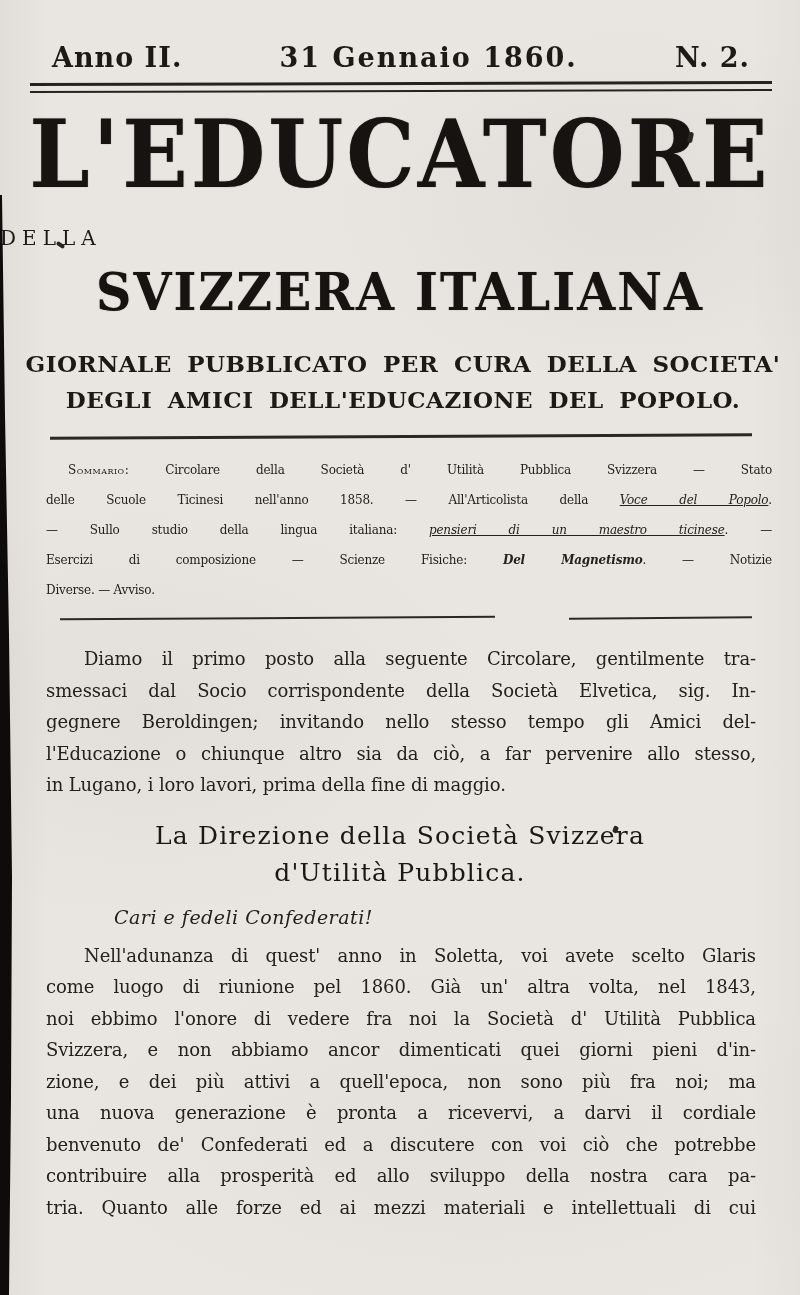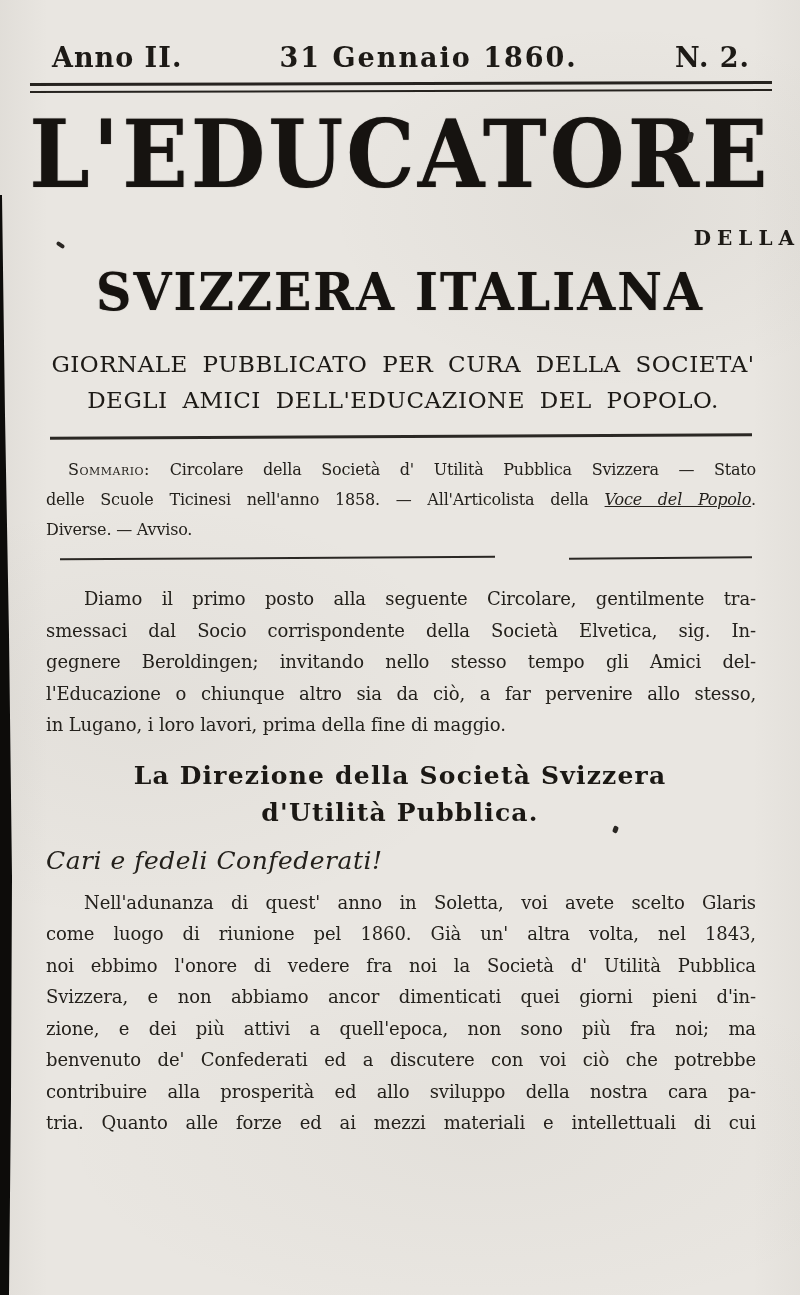--- a/index.html
+++ b/index.html
@@ -40,43 +40,43 @@
   }
 
   .masthead-title{
     margin-top:6px;text-align:center;
     font-size:86px;font-weight:bold;line-height:104px;letter-spacing:3px;
     color:#161310;transform:scaleY(1.08);transform-origin:top center;
     text-shadow:0 0 1px rgba(22,19,16,0.55);
     white-space:nowrap;
   }
   .masthead-della{
-    margin-top:24px;text-align:right;
-    font-size:20px;font-weight:bold;letter-spacing:6px;color:#1d1a16;
+    margin-top:24px;text-align:left;
+    font-size:20px;font-weight:normal;letter-spacing:6px;color:#1d1a16;
   }
   .masthead-region{
     margin-top:16px;text-align:center;
     font-size:49px;font-weight:bold;letter-spacing:2px;line-height:52px;
     color:#161310;transform:scaleY(1.05);
     text-shadow:0 0 1px rgba(22,19,16,0.5);
     white-space:nowrap;
   }
   .tagline{
     margin-top:28px;text-align:center;
-    font-size:23px;font-weight:normal;line-height:36px;
+    font-size:23px;font-weight:bold;line-height:36px;
     letter-spacing:0.5px;word-spacing:7px;color:#1d1a16;padding-left:6px;
   }
   .rule-single{
     margin:17px 48px 0 50px;border-top:3px solid #2b2824;
     transform:rotate(-0.3deg);
   }
 
   .sommario{
-    margin:17px 44px 0 46px;
-    font-size:16px;line-height:30px;letter-spacing:-0.2px;
+    margin:17px 28px 0 46px;
+    font-size:12px;line-height:30px;letter-spacing:-0.2px;
     color:#24211c;
   }
   .rule-broken{position:relative;height:4px;margin:12px 48px 0 50px;}
   .rule-broken .seg1{position:absolute;left:10px;width:62%;border-top:2.5px solid #2b2824;transform:rotate(-0.35deg);}
   .rule-broken .seg2{position:absolute;right:0;width:26%;border-top:2.5px solid #2b2824;transform:rotate(-0.4deg);}
 
   .paragraph{
     margin:22px 44px 0 46px;
     font-size:18px;line-height:31.5px;letter-spacing:-0.1px;
     color:#24211c;
@@ -84,26 +84,26 @@
   .line{text-align:justify;text-align-last:justify;text-justify:inter-word;white-space:nowrap;}
   .line.no-j{text-align-last:auto;}
   .line.ind{padding-left:38px;}
   .sommario .line.ind{padding-left:22px;}
   .rs-i{font-style:italic;text-decoration:underline;}
   .rs-bi{font-style:italic;font-weight:bold;}
   .rs-sc{font-variant:small-caps;letter-spacing:0.5px;}
 
   .section-heading{
     margin-top:16px;text-align:center;
-    font-size:25px;font-weight:bold;line-height:37px;letter-spacing:1.2px;
+    font-size:25px;font-weight:normal;line-height:37px;letter-spacing:1.2px;
     color:#1b1814;
   }
   .salutation{
-    margin:15px 0 0 46px;
-    font-style:italic;font-size:25px;color:#24211c;letter-spacing:0.5px;
+    margin:15px 0 0 114px;
+    font-style:italic;font-size:19px;color:#24211c;letter-spacing:0.5px;
   }
   .paragraph.body-p{margin-top:12px;}
 </style>
 </head>
 <body>
 
 <div class="page">
 
   <div class="header-row">
     <span>Anno II.</span>
@@ -118,20 +118,22 @@
 
   <div class="tagline">
     <div>GIORNALE PUBBLICATO PER CURA DELLA SOCIETA'</div>
     <div>DEGLI AMICI DELL'EDUCAZIONE DEL POPOLO.</div>
   </div>
   <div class="rule-single"></div>
 
   <div class="sommario">
       <div class="line ind"><span class="rs-sc">Sommario:</span><span> Circolare della Società d' Utilità Pubblica Svizzera — Stato</span></div>
       <div class="line"><span>delle Scuole Ticinesi nell'anno 1858. — All'Articolista della </span><span class="rs-i">Voce del Popolo</span><span>.</span></div>
+      <div class="line"><span>— Sullo studio della lingua italiana: </span><span class="rs-i">pensieri di un maestro ticinese</span><span>. —</span></div>
+      <div class="line"><span>Esercizi di composizione — Scienze Fisiche: </span><span class="rs-bi">Del Magnetismo</span><span>. — Notizie</span></div>
       <div class="line no-j"><span>Diverse. — Avviso.</span></div>
     </div>
 
   <div class="rule-broken">
     <div class="seg1"></div>
     <div class="seg2"></div>
   </div>
 
   <div class="paragraph">
       <div class="line ind"><span>Diamo il primo posto alla seguente Circolare, gentilmente tra-</span></div>
@@ -147,20 +149,21 @@
   </div>
 
   <div class="salutation">Cari e fedeli Confederati!</div>
 
   <div class="paragraph body-p">
       <div class="line ind"><span>Nell'adunanza di quest' anno in Soletta, voi avete scelto Glaris</span></div>
       <div class="line"><span>come luogo di riunione pel 1860. Già un' altra volta, nel 1843,</span></div>
       <div class="line"><span>noi ebbimo l'onore di vedere fra noi la Società d' Utilità Pubblica</span></div>
       <div class="line"><span>Svizzera, e non abbiamo ancor dimenticati quei giorni pieni d'in-</span></div>
       <div class="line"><span>zione, e dei più attivi a quell'epoca, non sono più fra noi; ma</span></div>
+      <div class="line"><span>una nuova generazione è pronta a ricevervi, a darvi il cordiale</span></div>
       <div class="line"><span>benvenuto de' Confederati ed a discutere con voi ciò che potrebbe</span></div>
       <div class="line"><span>contribuire alla prosperità ed allo sviluppo della nostra cara pa-</span></div>
       <div class="line"><span>tria. Quanto alle forze ed ai mezzi materiali e intellettuali di cui</span></div>
     </div>
 
   <div class="scan-edge"></div>
   <div class="speck s1"></div>
   <div class="speck s2"></div>
   <div class="speck s3"></div>
 </div>

